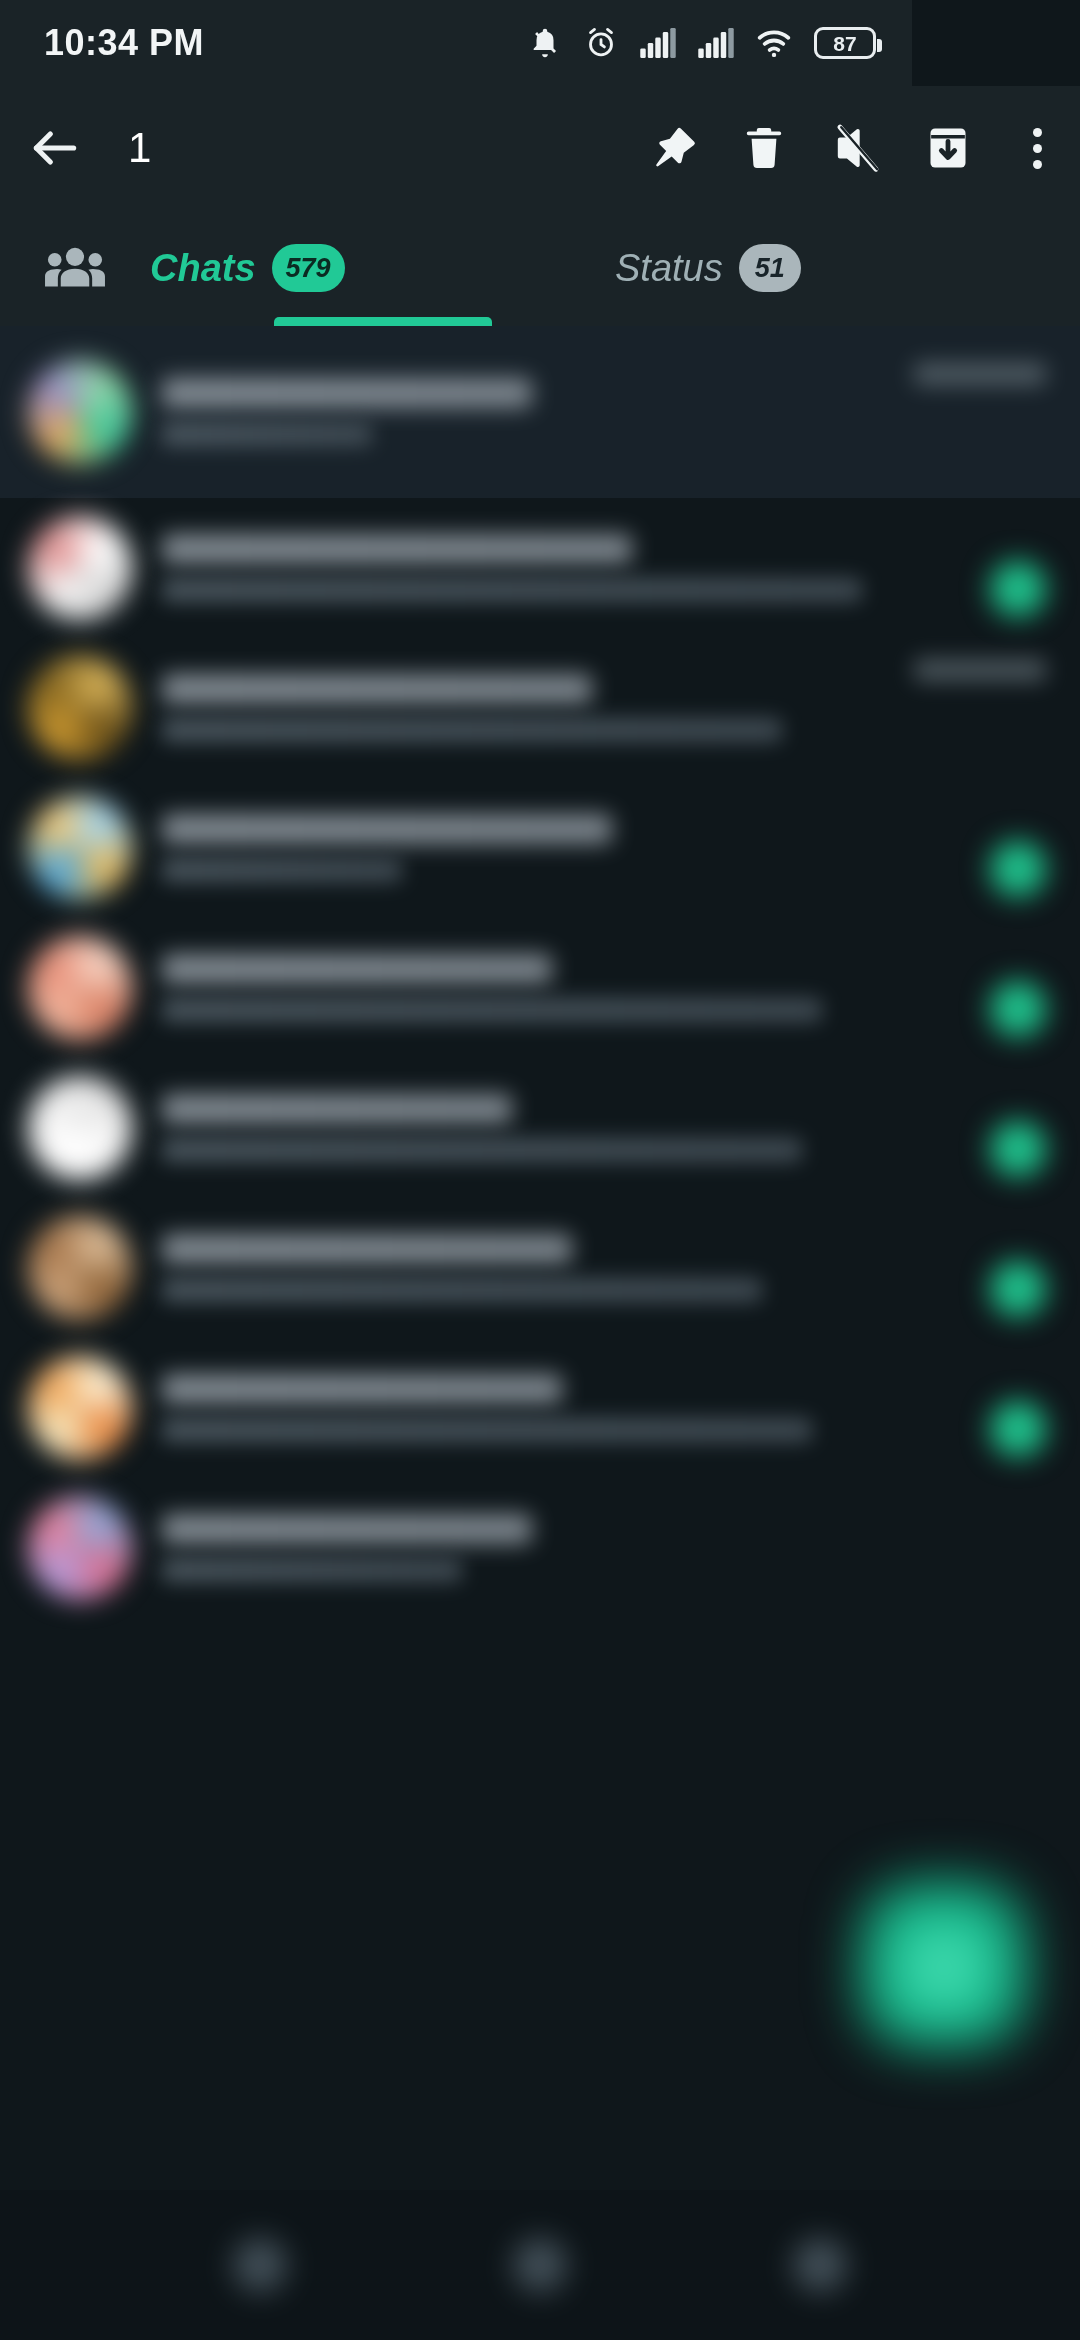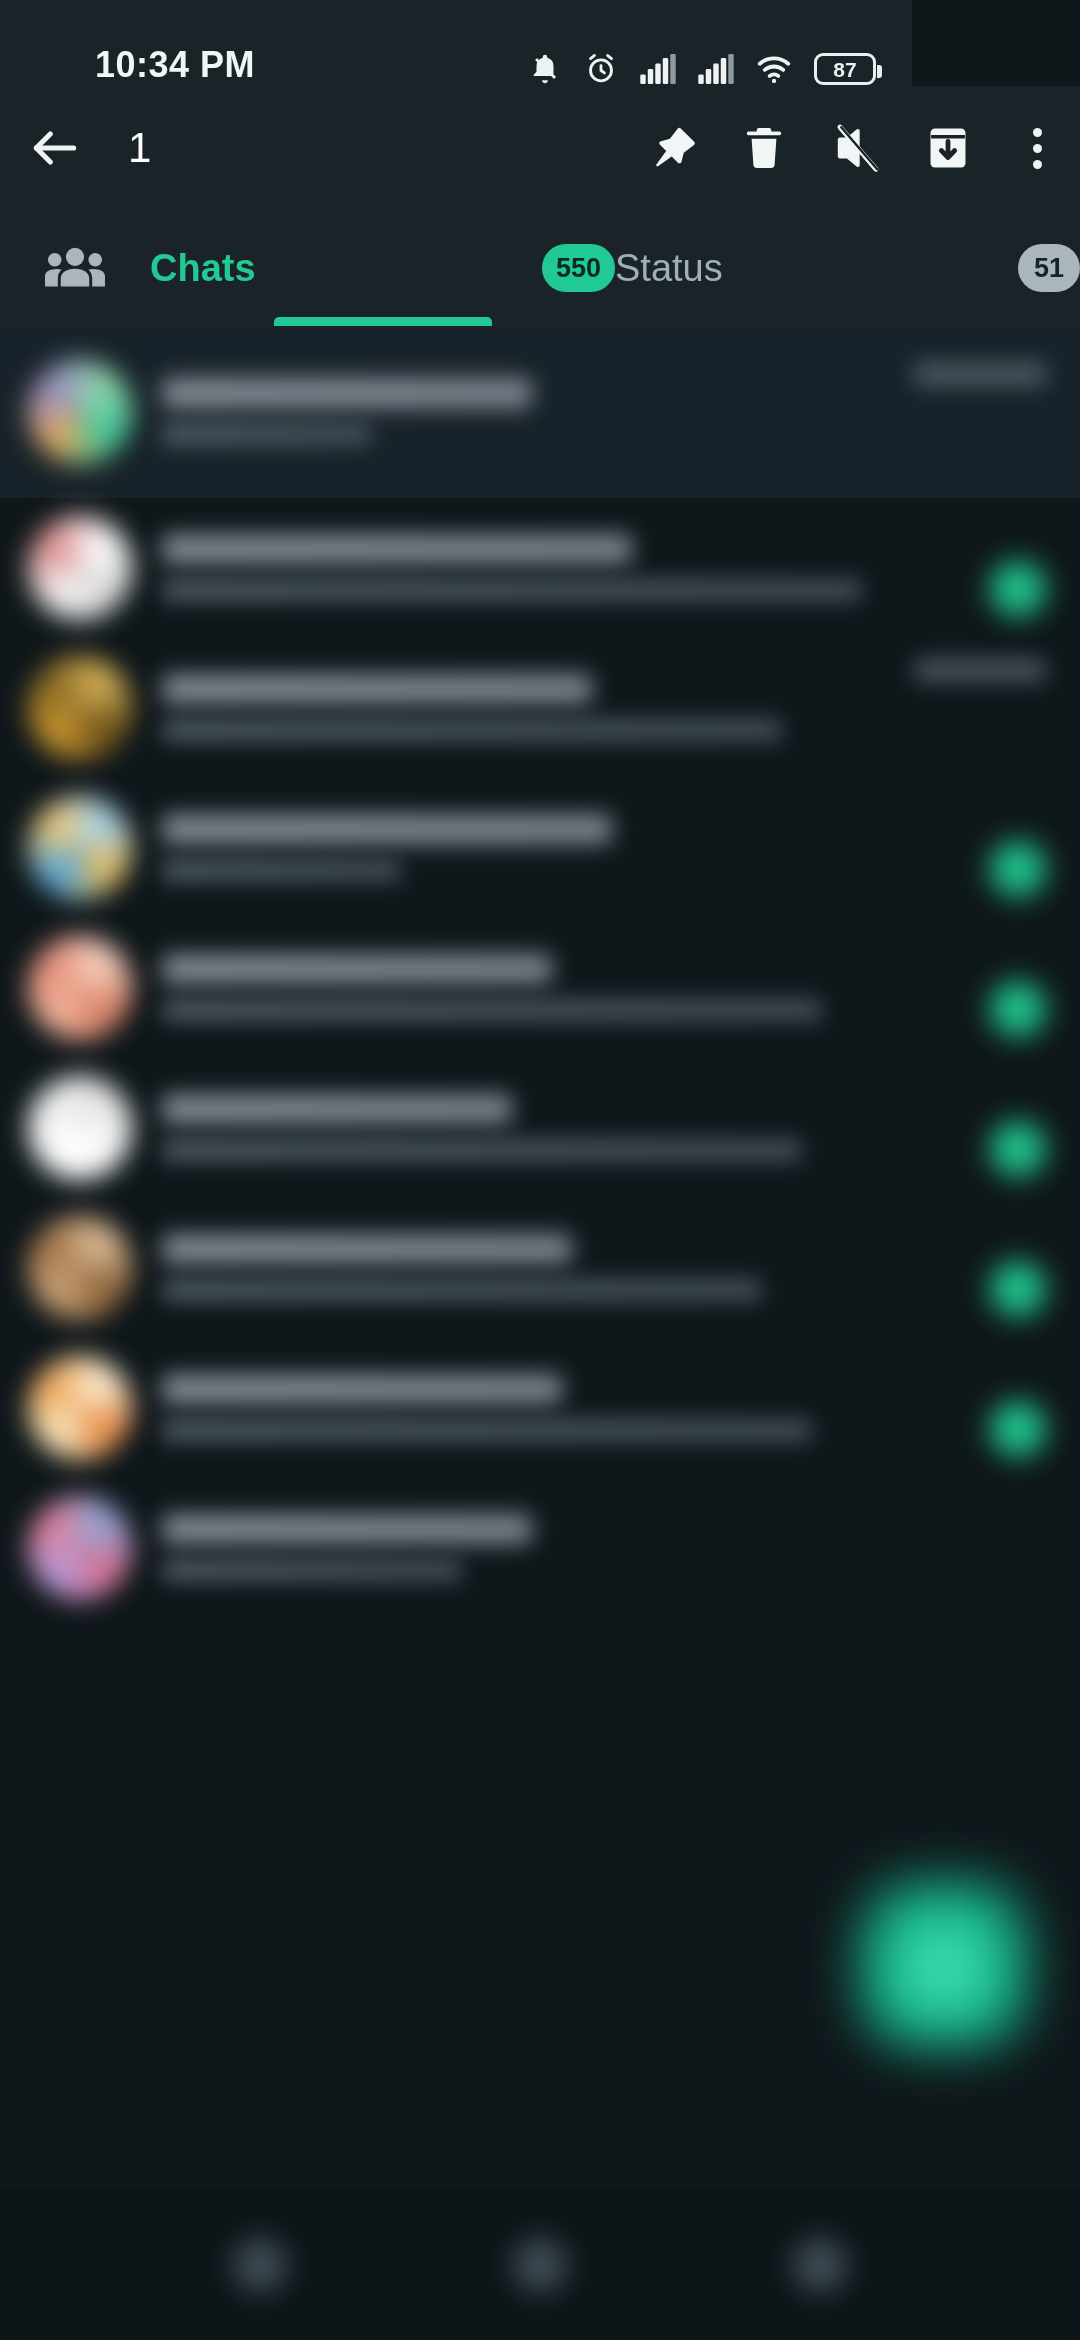--- a/index.html
+++ b/index.html
@@ -8,22 +8,22 @@
     background:#0d1418;
     font-family:"Liberation Sans", sans-serif;
     overflow:hidden;
   }
   #phone { position:relative; width:1080px; height:2340px; background:#0f171b; }
 
   
   .statusbar {
     position:absolute; top:0; left:0; width:912px; height:86px;
     background:#1a2327;
-    display:flex; align-items:flex-end; justify-content:space-between;
-    padding:0 36px 0 95px;
+    display:flex; align-items:center; justify-content:space-between;
+    padding:0 36px 0 44px;
   }
   .status-time { color:#f2f5f6; font-size:36px; font-weight:bold; letter-spacing:.5px; }
   .status-icons { display:flex; align-items:center; gap:22px; }
   .sicon { display:flex; align-items:center; }
   .sicon svg { display:block; }
   .battery {
     position:relative; width:62px; height:32px;
     border:3.5px solid #e9eef0; border-radius:9px;
     display:flex; align-items:center; justify-content:center;
   }
@@ -53,22 +53,23 @@
 
   
   .tabs {
     position:absolute; top:210px; left:0; width:1080px; height:116px;
     background:#1a2327;
     display:flex; align-items:center;
   }
   .tab-comm { width:150px; display:flex; align-items:center; justify-content:center; }
   .tab {
     flex:1; height:116px;
-    display:flex; align-items:center; justify-content:space-between; gap:16px;
+    display:flex; align-items:center; justify-content:flex-start; gap:16px;
     position:relative;
+    font-style:italic;
   }
   .tab-label { font-size:38px; color:#9fb0b5; }
   .tab.active .tab-label { color:#21c996; font-weight:bold; }
   .badge {
     min-width:62px; height:48px; border-radius:24px;
     display:flex; align-items:center; justify-content:center;
     font-size:27px; font-weight:bold; padding:0 14px;
   }
   .badge.green { background:#21c996; color:#0b2b22; }
   .badge.grey  { background:#aab6bb; color:#18242a; }
@@ -253,21 +254,21 @@
         <circle cx="5.2" cy="7" r="3.3"></circle>
         <circle cx="24.8" cy="7" r="3.3"></circle>
         <path d="M15 11.4c-4.3 0-6.9 2.1-6.9 4.7V20h13.8v-3.9c0-2.6-2.6-4.7-6.9-4.7z"></path>
         <path d="M5.2 11.6c-2.9 0-4.7 1.5-4.7 3.4V20h6.2v-4c0-1.7.6-3.2 1.8-4.2a9 9 0 0 0-3.3-.2z"></path>
         <path d="M24.8 11.6c2.9 0 4.7 1.5 4.7 3.4V20h-6.2v-4c0-1.7-.6-3.2-1.8-4.2a9 9 0 0 1 3.3-.2z"></path>
       </svg>
     </div>
 
     <div class="tab active">
       <span class="tab-label">Chats</span>
-      <span class="badge green">550</span>
+      <span class="badge green">579</span>
       <span class="tab-underline"></span>
     </div>
 
 
     <div class="tab">
       <span class="tab-label">Status</span>
       <span class="badge grey">51</span>
     </div>
 
   </div>

